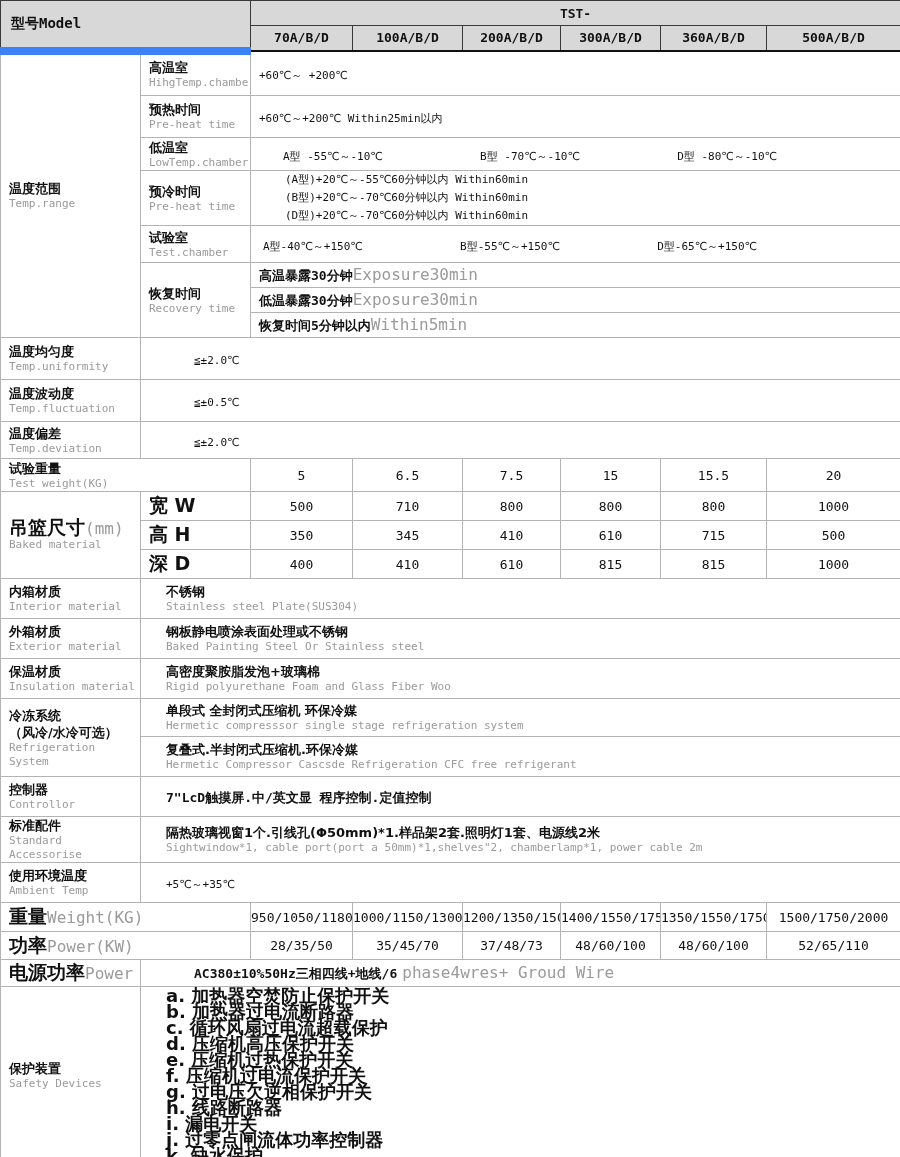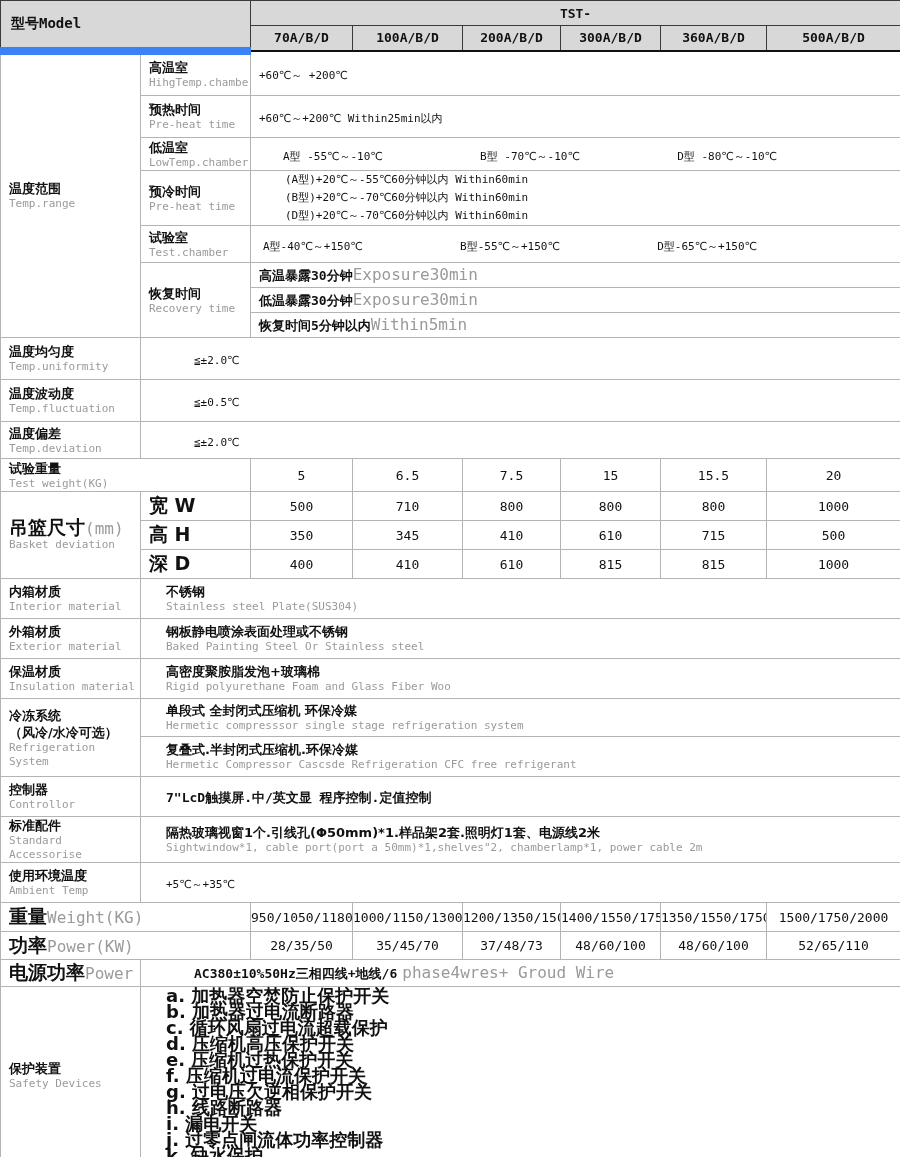--- a/index.html
+++ b/index.html
@@ -160,21 +160,21 @@
       <td class="num">6.5</td>
       <td class="num">7.5</td>
       <td class="num">15</td>
       <td class="num">15.5</td>
       <td class="num">20</td>
     </tr>
 
     <tr style="height:29px">
       <td rowspan="3">
         <span class="cn"><span class="cni">吊篮尺寸</span><span class="eni">(mm)</span></span>
-        <span class="en">Basket deviation</span>
+        <span class="en">Baked material</span>
       </td>
       <td class="sub"><span class="cni">宽 W</span></td>
       <td class="num">500</td>
       <td class="num">710</td>
       <td class="num">800</td>
       <td class="num">800</td>
       <td class="num">800</td>
       <td class="num">1000</td>
     </tr>
     <tr style="height:29px">

